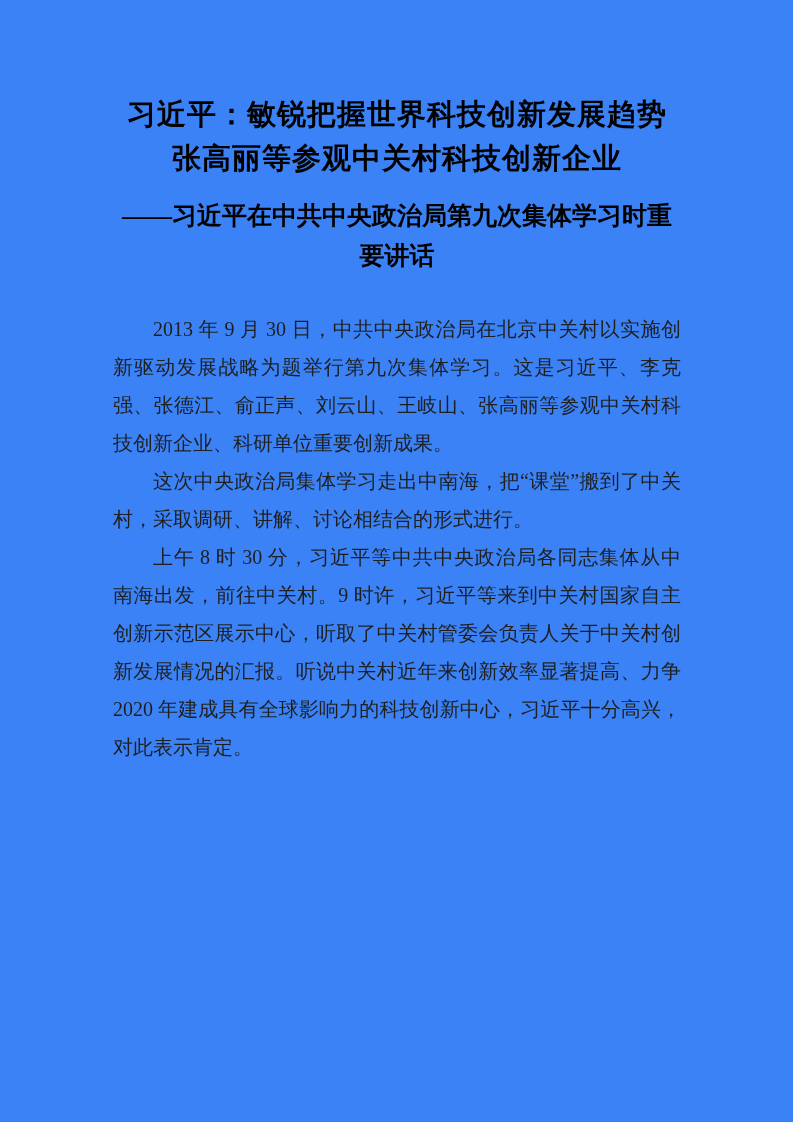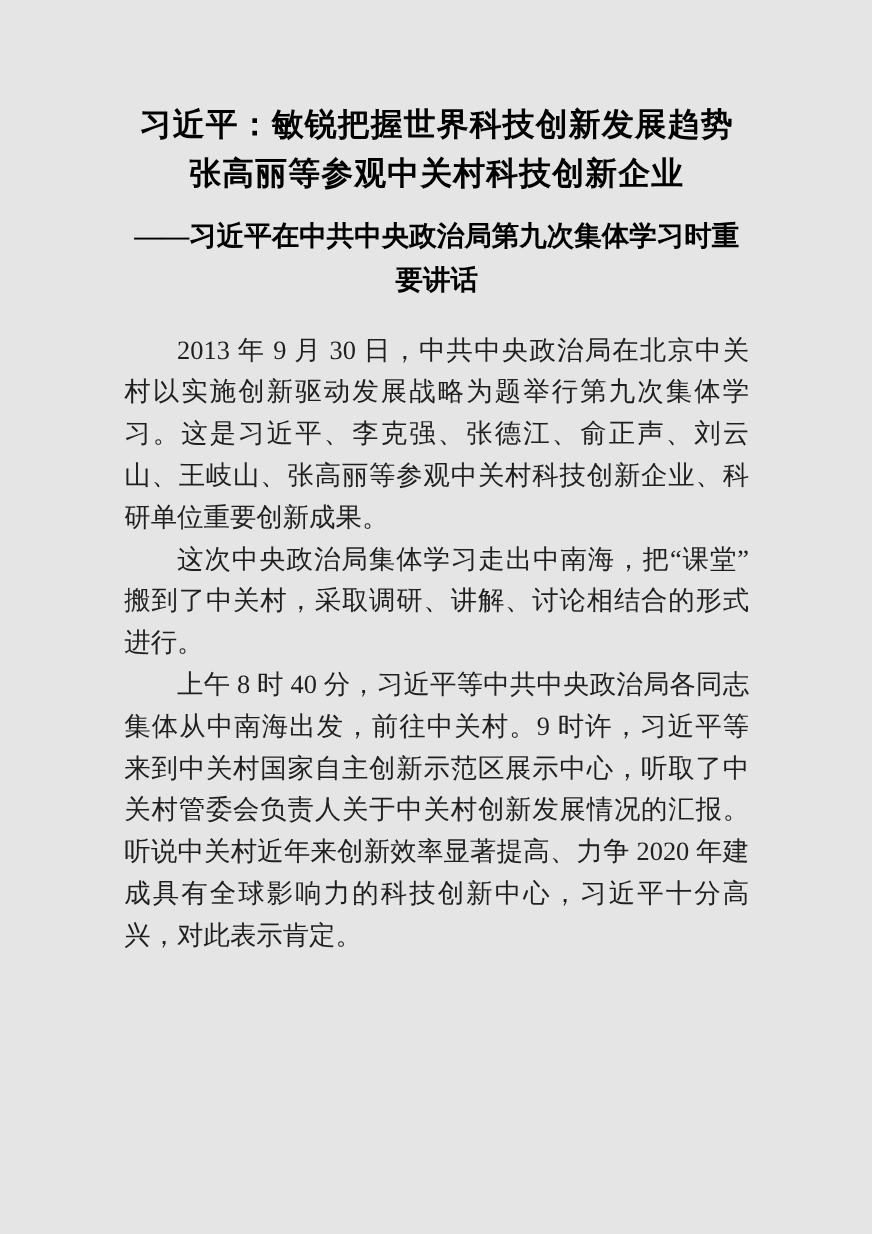--- a/index.html
+++ b/index.html
@@ -5,21 +5,21 @@
   html, body {
     margin: 0;
     padding: 0;
     background: #ffffff;
   }
   .page {
     position: relative;
     width: 793px;
     height: 1122px;
     margin: 0 auto;
-    background: #e5e5e5;
+    background: #3b82f6;
     box-sizing: border-box;
     padding: 92px 112px 0 113px;
     overflow: hidden;
   }
   .doc-title {
     font-family: "Liberation Sans", "DejaVu Sans", sans-serif;
     font-weight: 700;
     font-size: 29px;
     line-height: 44px;
     text-align: center;
@@ -29,24 +29,24 @@
   .doc-subtitle-block {
     margin-top: 16px;
     font-family: "Liberation Serif", "DejaVu Serif", serif;
     font-weight: 700;
     font-size: 25px;
     line-height: 40px;
     text-align: center;
     color: #000000;
   }
   .doc-body {
-    margin-top: 24px;
+    margin-top: 34px;
     font-family: "Liberation Serif", "DejaVu Serif", serif;
     font-weight: 400;
-    font-size: 24px;
+    font-size: 20px;
     line-height: 38px;
     color: #1f1f1f;
     text-align: justify;
     text-justify: inter-ideograph;
   }
   .doc-body p {
     margin: 0;
     padding: 0;
     text-indent: 2em;
   }
@@ -61,16 +61,16 @@
     <div>张高丽等参观中关村科技创新企业</div>
   </div>
 
   <div class="doc-subtitle-block">
     <div>——习近平在中共中央政治局第九次集体学习时重要讲话</div>
   </div>
 
   <div class="doc-body">
     <p>2013 年 9 月 30 日，中共中央政治局在北京中关村以实施创新驱动发展战略为题举行第九次集体学习。这是习近平、李克强、张德江、俞正声、刘云山、王岐山、张高丽等参观中关村科技创新企业、科研单位重要创新成果。</p>
     <p>这次中央政治局集体学习走出中南海，把“课堂”搬到了中关村，采取调研、讲解、讨论相结合的形式进行。</p>
-    <p>上午 8 时 40 分，习近平等中共中央政治局各同志集体从中南海出发，前往中关村。9 时许，习近平等来到中关村国家自主创新示范区展示中心，听取了中关村管委会负责人关于中关村创新发展情况的汇报。听说中关村近年来创新效率显著提高、力争 2020 年建成具有全球影响力的科技创新中心，习近平十分高兴，对此表示肯定。</p>
+    <p>上午 8 时 30 分，习近平等中共中央政治局各同志集体从中南海出发，前往中关村。9 时许，习近平等来到中关村国家自主创新示范区展示中心，听取了中关村管委会负责人关于中关村创新发展情况的汇报。听说中关村近年来创新效率显著提高、力争 2020 年建成具有全球影响力的科技创新中心，习近平十分高兴，对此表示肯定。</p>
   </div>
 
 </div>
 
 </body></html>

